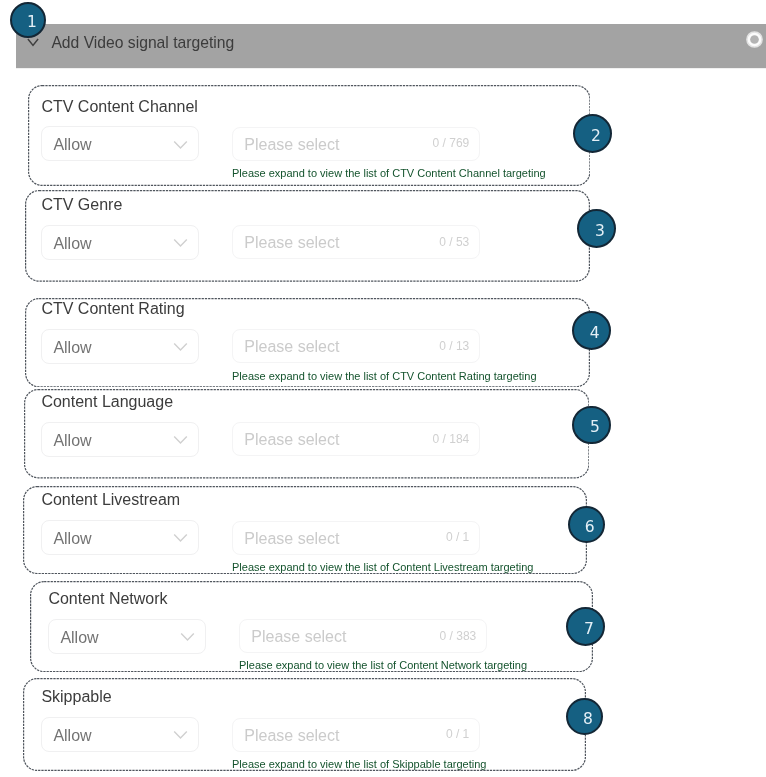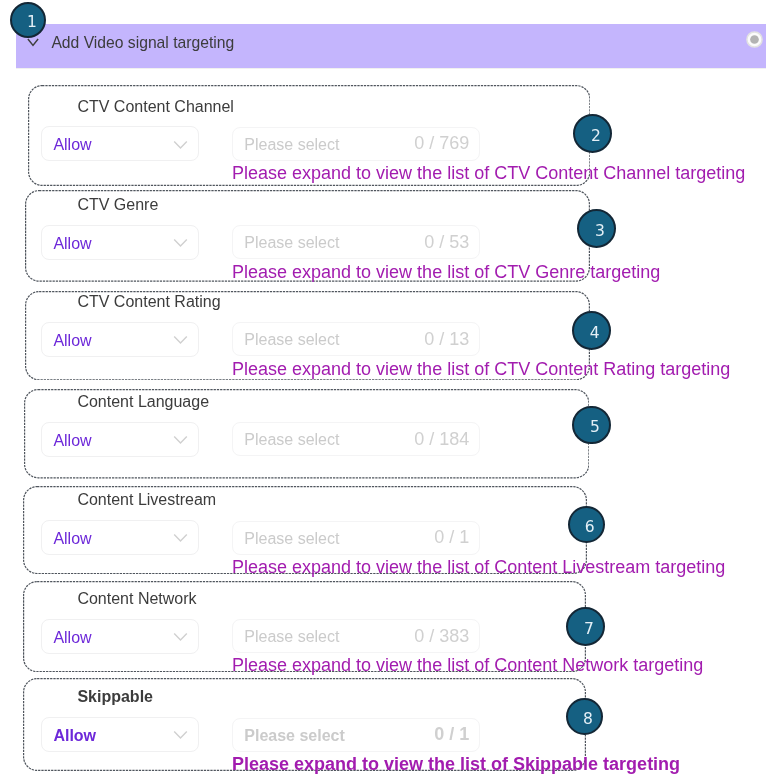--- a/index.html
+++ b/index.html
@@ -1,39 +1,39 @@
 <!DOCTYPE html>
 <html><head>
 <meta charset="utf-8">
 <style>
   html,body{margin:0;padding:0;background:#ffffff;}
   body{width:766px;height:777px;font-family:"Liberation Sans",sans-serif;overflow:hidden;}
   .page{position:relative;width:766px;height:777px;overflow:hidden;background:#fff;}
 
   
   .section-header{position:absolute;left:15.7px;top:23.8px;width:750.3px;height:45px;
-                  background:#c4b5fd;box-sizing:border-box;border-bottom:1.2px solid #f0f0f0;}
+                  background:#a3a3a3;box-sizing:border-box;border-bottom:1.2px solid #f0f0f0;}
   .chevron{position:absolute;left:11.1px;top:13.8px;width:12px;height:9px;display:block;line-height:0;}
   .section-title{position:absolute;left:35.7px;top:0;height:43px;line-height:37.4px;
                  font-size:15.7px;color:#3c3c3c;white-space:nowrap;}
   .toggle-dot{position:absolute;left:730.6px;top:7px;width:17px;height:17px;display:block;line-height:0;}
 
   
   .card{position:absolute;box-sizing:border-box;}
   .card > svg.cb{position:absolute;left:0;top:0;}
-  .card-title{position:absolute;font-size:16px;color:#3c3c3c;white-space:nowrap;line-height:16px;margin-left:36px;}
+  .card-title{position:absolute;font-size:16px;color:#3c3c3c;white-space:nowrap;line-height:16px;}
   .ctl-select{position:absolute;box-sizing:border-box;height:35px;border:1px solid #f0f0f1;
               border-radius:8px;background:#fff;}
-  .ctl-select .val{position:absolute;left:11.2px;top:1px;line-height:34px;font-size:16px;color:#6d28d9;}
+  .ctl-select .val{position:absolute;left:11.2px;top:1px;line-height:34px;font-size:16px;color:#737373;}
   .ctl-select .chev{position:absolute;left:130.4px;top:12.2px;width:15px;height:10px;display:block;line-height:0;}
   .ctl-input{position:absolute;box-sizing:border-box;height:34px;border:1px solid #f4f4f5;
              border-radius:8px;background:#fff;}
   .ctl-input .ph{position:absolute;left:11.3px;top:0px;line-height:33px;font-size:16px;color:#cbcbcb;text-align:right;}
-  .ctl-input .cnt{position:absolute;right:10px;top:-0.5px;line-height:33px;font-size:18px;color:#d0d0d0;}
-  .hint{position:absolute;font-size:18px;color:#a21caf;white-space:nowrap;line-height:12px;}
+  .ctl-input .cnt{position:absolute;right:10px;top:-0.5px;line-height:33px;font-size:12px;color:#d0d0d0;}
+  .hint{position:absolute;font-size:11px;color:#14532d;white-space:nowrap;line-height:12px;}
 
   
   .marker{position:absolute;width:39.4px;height:39.4px;border-radius:50%;background:#156082;
           border:2.2px solid #132736;box-sizing:border-box;color:#e4eff6;font-size:15.5px;
           text-align:center;line-height:35px;font-family:"DejaVu Sans",sans-serif;}
 </style>
 </head>
 <body>
 
 <div class="page">
@@ -79,23 +79,22 @@
         <div class="ctl-select" style="left: 16.2px; top: 35px; width: 158.2px;">
           <span class="val">Allow</span>
           <span class="chev"><svg width="15" height="10" viewBox="0 0 15 10">
               <path d="M1.2 1.4 L7.5 8 L13.8 1.4" fill="none" stroke="#d0d0d0" stroke-width="1.4" stroke-linecap="butt"></path>
             </svg></span>
         </div>
         <div class="ctl-input" style="left: 207px; top: 35.5px; width: 248.3px;">
           <span class="ph">Please select</span>
           <span class="cnt">0 / 53</span>
         </div>
-        <div class="hint" style="left: 207px; top: 75.8px;">Please expand to view the list of CTV Genre targeting</div>
       </div>
-      <div class="card" style="left: 25px; top: 291px; width: 565px; height: 89.4px;">
+      <div class="card" style="left: 25px; top: 298px; width: 565px; height: 89.4px;">
         <svg class="cb" width="565" height="89.39999999999998">
           <rect x="0.6" y="0.6" width="563.8" height="88.19999999999997" rx="13.5" fill="none" stroke="#4f555d" stroke-width="1.2" stroke-dasharray="2.3 0.95"></rect>
         </svg>
         <div class="card-title" style="left: 16.4px; top: 3px;">CTV Content Rating</div>
         <div class="ctl-select" style="left: 16.2px; top: 30.8px; width: 158.2px;">
           <span class="val">Allow</span>
           <span class="chev"><svg width="15" height="10" viewBox="0 0 15 10">
               <path d="M1.2 1.4 L7.5 8 L13.8 1.4" fill="none" stroke="#d0d0d0" stroke-width="1.4" stroke-linecap="butt"></path>
             </svg></span>
         </div>
@@ -131,38 +130,38 @@
           <span class="chev"><svg width="15" height="10" viewBox="0 0 15 10">
               <path d="M1.2 1.4 L7.5 8 L13.8 1.4" fill="none" stroke="#d0d0d0" stroke-width="1.4" stroke-linecap="butt"></path>
             </svg></span>
         </div>
         <div class="ctl-input" style="left: 209px; top: 34.5px; width: 248.3px;">
           <span class="ph">Please select</span>
           <span class="cnt">0 / 1</span>
         </div>
         <div class="hint" style="left: 209px; top: 74.8px;">Please expand to view the list of Content Livestream targeting</div>
       </div>
-      <div class="card" style="left: 23px; top: 581.2px; width: 563px; height: 91.2px;">
+      <div class="card" style="left: 30px; top: 581.2px; width: 563px; height: 91.2px;">
         <svg class="cb" width="563" height="91.19999999999993">
           <rect x="0.6" y="0.6" width="561.8" height="89.99999999999993" rx="13.5" fill="none" stroke="#4f555d" stroke-width="1.2" stroke-dasharray="2.3 0.95"></rect>
         </svg>
         <div class="card-title" style="left: 18.4px; top: 9.7px;">Content Network</div>
         <div class="ctl-select" style="left: 18.2px; top: 37.5px; width: 158.2px;">
           <span class="val">Allow</span>
           <span class="chev"><svg width="15" height="10" viewBox="0 0 15 10">
               <path d="M1.2 1.4 L7.5 8 L13.8 1.4" fill="none" stroke="#d0d0d0" stroke-width="1.4" stroke-linecap="butt"></path>
             </svg></span>
         </div>
         <div class="ctl-input" style="left: 209px; top: 38px; width: 248.3px;">
           <span class="ph">Please select</span>
           <span class="cnt">0 / 383</span>
         </div>
         <div class="hint" style="left: 209px; top: 78.3px;">Please expand to view the list of Content Network targeting</div>
       </div>
-      <div class="card" style="left: 23px; top: 677.7px; width: 563px; height: 93px; font-weight: bold;">
+      <div class="card" style="left: 23px; top: 677.7px; width: 563px; height: 93px;">
         <svg class="cb" width="563" height="93">
           <rect x="0.6" y="0.6" width="561.8" height="91.8" rx="13.5" fill="none" stroke="#4f555d" stroke-width="1.2" stroke-dasharray="2.3 0.95"></rect>
         </svg>
         <div class="card-title" style="left: 18.4px; top: 11.7px;">Skippable</div>
         <div class="ctl-select" style="left: 18.2px; top: 39.5px; width: 158.2px;">
           <span class="val">Allow</span>
           <span class="chev"><svg width="15" height="10" viewBox="0 0 15 10">
               <path d="M1.2 1.4 L7.5 8 L13.8 1.4" fill="none" stroke="#d0d0d0" stroke-width="1.4" stroke-linecap="butt"></path>
             </svg></span>
         </div>

